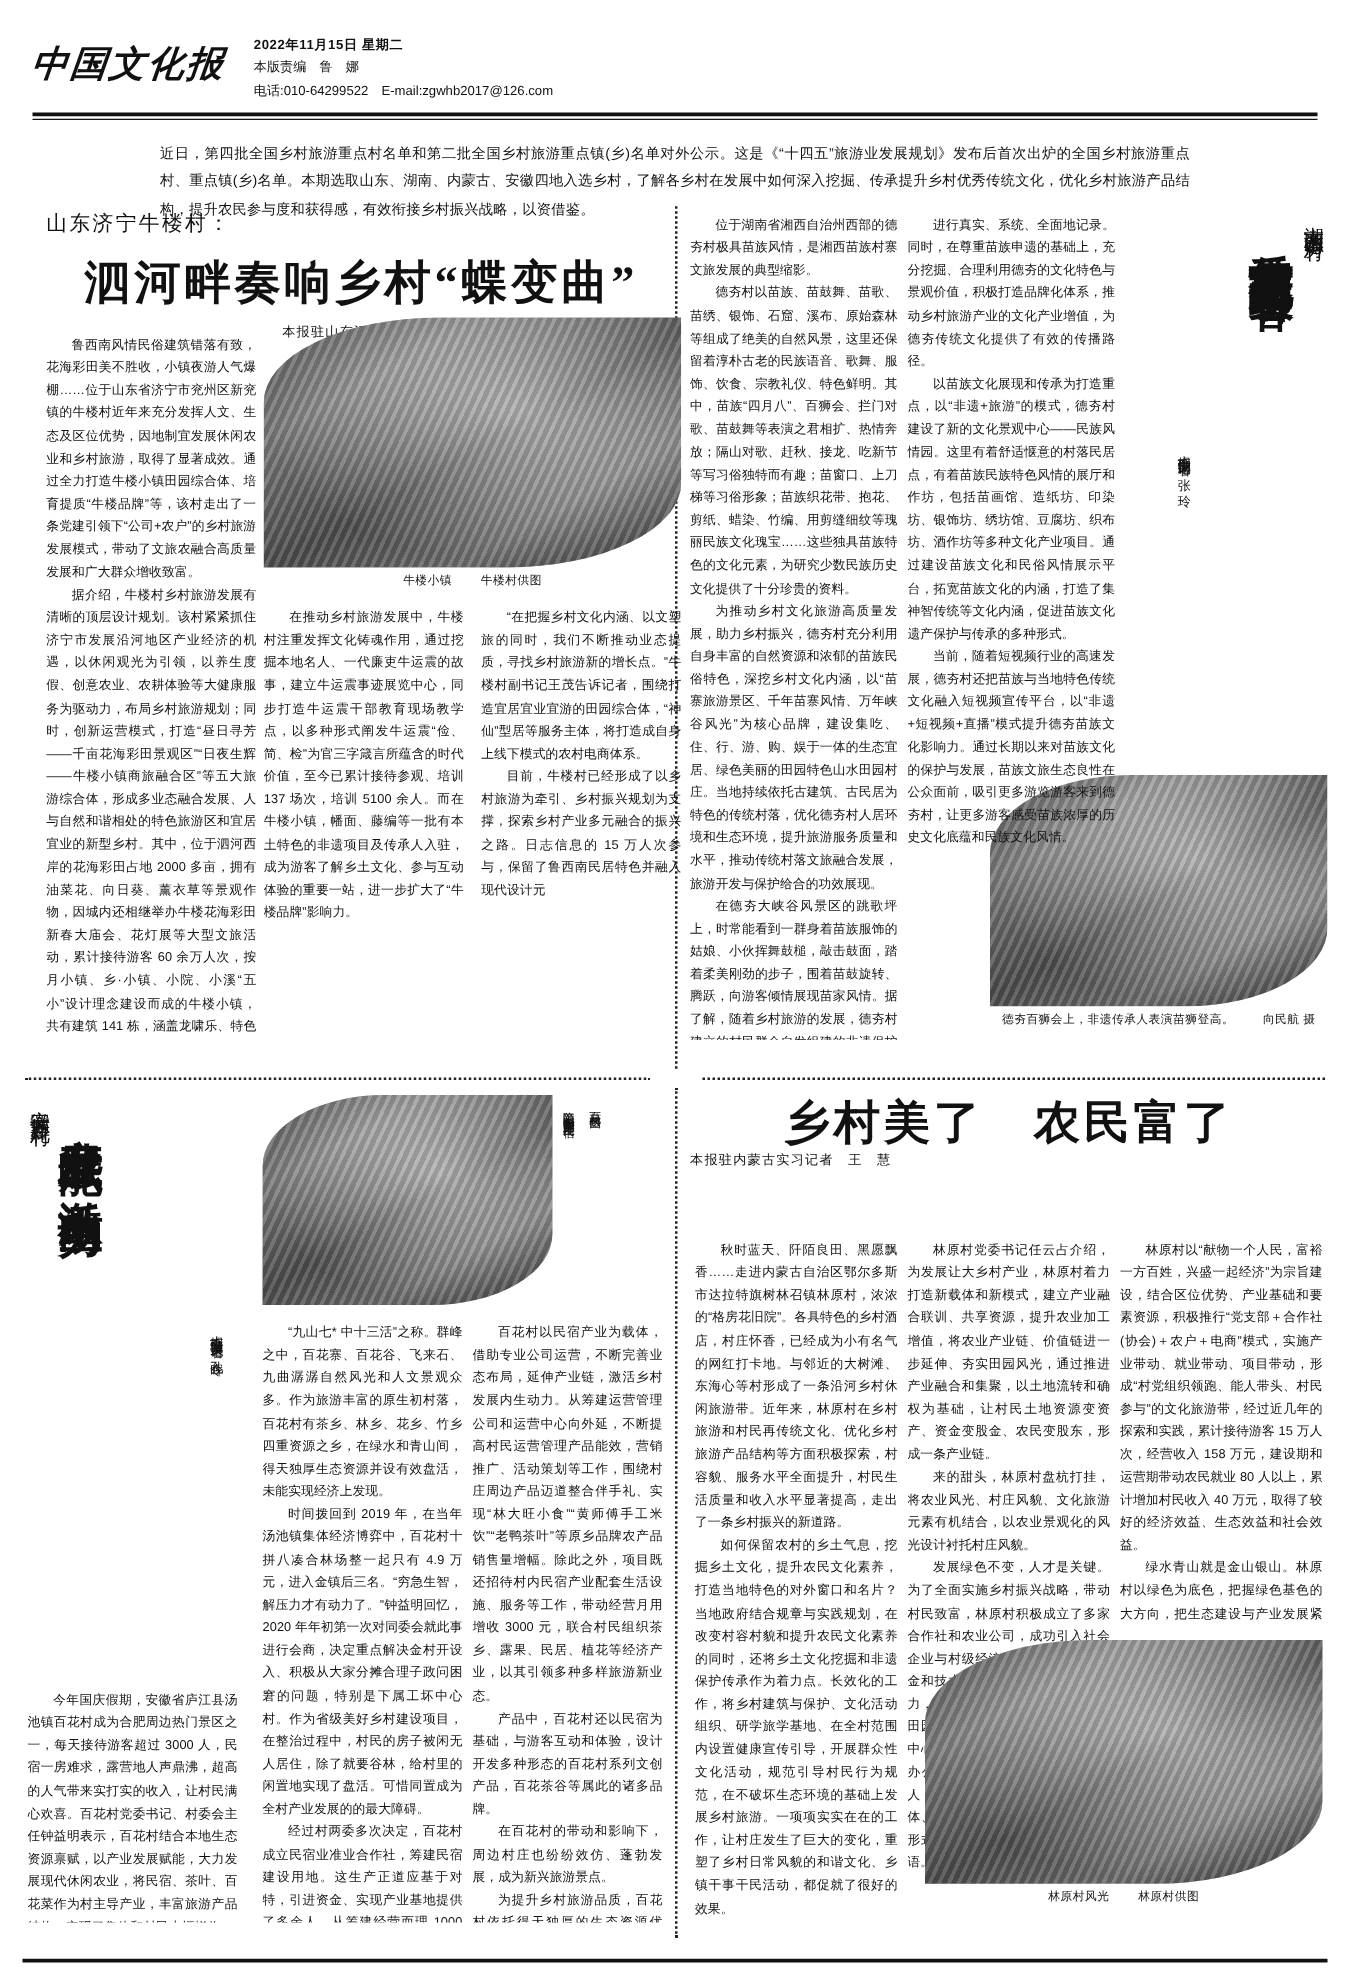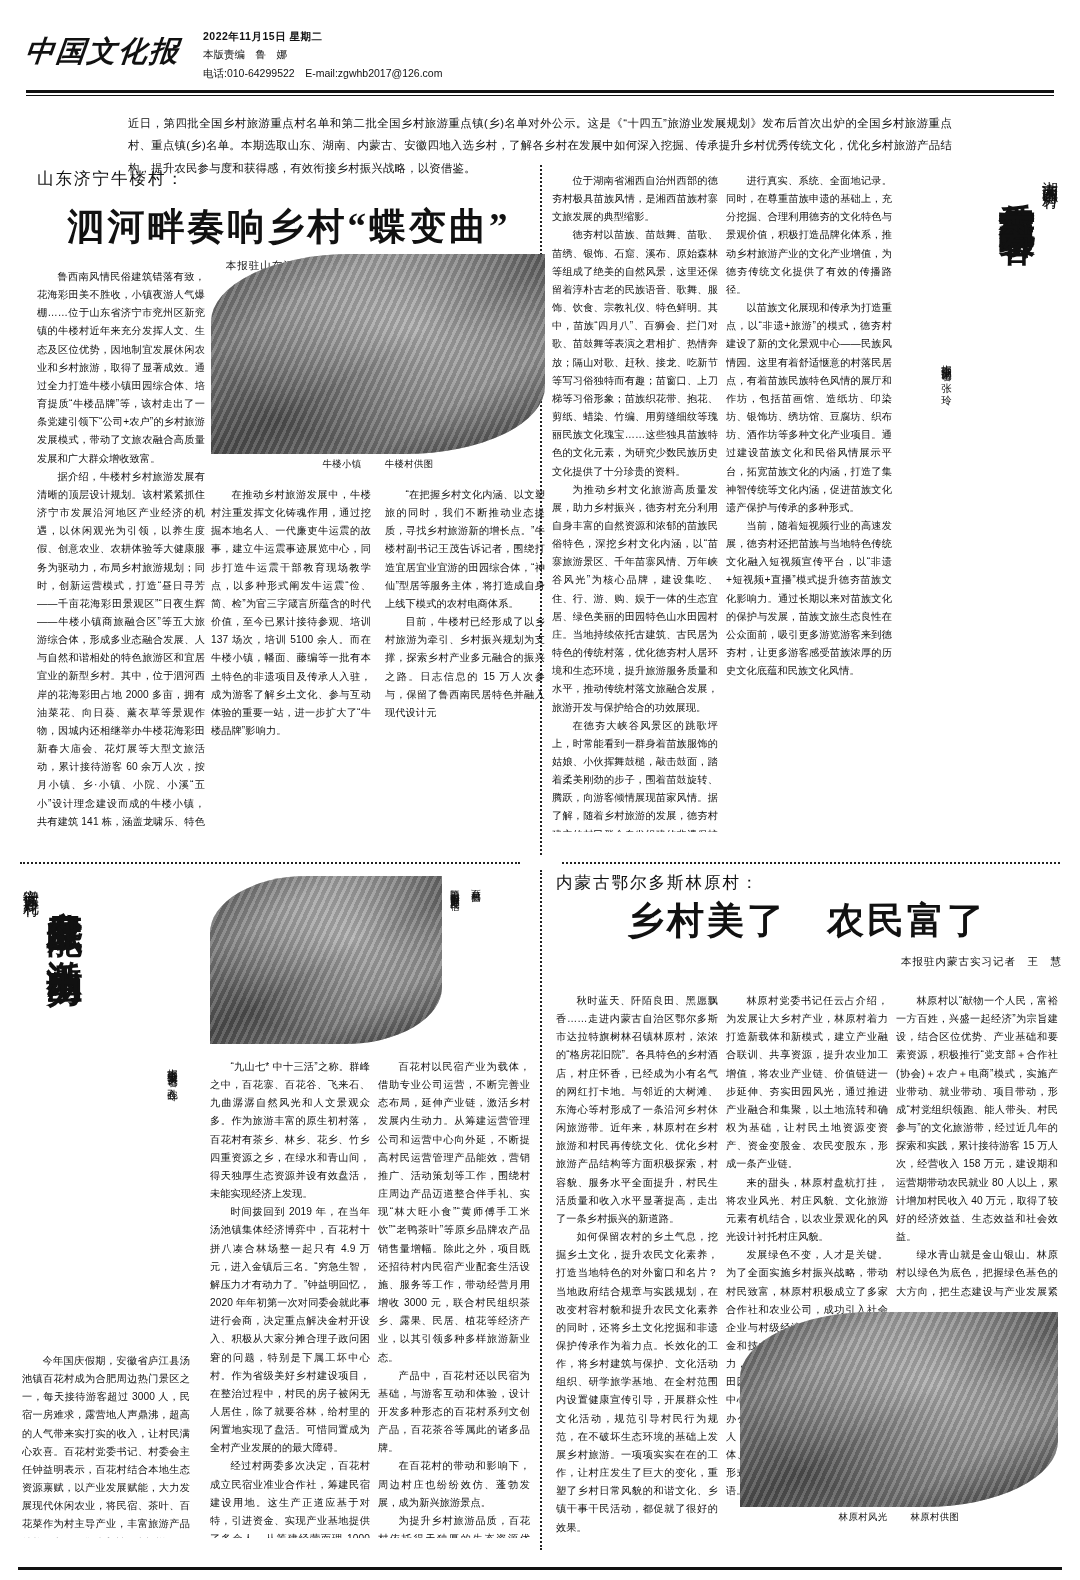--- a/index.html
+++ b/index.html
@@ -108,20 +108,27 @@
   </div>
 
   <div class="half" style="position:absolute;left:552px;top:168px;width:510px;height:680px;overflow:hidden;">
 
     <div style="position:absolute;right:2px;top:0px;height:560px;display:flex;align-items:flex-start;">
       <div class="vtext headline" style="font-size:36px;letter-spacing:2px;height:520px;margin-left:6px;">千年苗寨文化为万年峡谷引客</div>
       <div class="vtext kicker" style="font-size:16px;height:180px;margin-left:2px;">湖南湘西德夯村：</div>
     </div>
     <div class="vtext byline" style="position:absolute;right:108px;top:188px;height:170px;">本报驻湖南记者　张　玲</div>
 
+    <div style="position:absolute;right:0px;top:452px;width:270px;">
+      <div class="photo" style="width:270px;height:185px;"></div>
+      <div class="caption" style="width:270px;">
+        <span>德夯百狮会上，非遗传承人表演苗狮登高。</span>
+        <span class="src">向民航 摄</span>
+      </div>
+    </div>
 
     <div class="cols" style="position:absolute;left:0px;top:4px;width:166px;height:660px;overflow:hidden;">
       <p>位于湖南省湘西自治州西部的德夯村极具苗族风情，是湘西苗族村寨文旅发展的典型缩影。</p>
       <p>德夯村以苗族、苗鼓舞、苗歌、苗绣、银饰、石窟、溪布、原始森林等组成了绝美的自然风景，这里还保留着淳朴古老的民族语音、歌舞、服饰、饮食、宗教礼仪、特色鲜明。其中，苗族“四月八”、百狮会、拦门对歌、苗鼓舞等表演之君相扩、热情奔放；隔山对歌、赶秋、接龙、吃新节等写习俗独特而有趣；苗窗口、上刀梯等习俗形象；苗族织花带、抱花、剪纸、蜡染、竹编、用剪缝细纹等瑰丽民族文化瑰宝……这些独具苗族特色的文化元素，为研究少数民族历史文化提供了十分珍贵的资料。</p>
       <p>为推动乡村文化旅游高质量发展，助力乡村振兴，德夯村充分利用自身丰富的自然资源和浓郁的苗族民俗特色，深挖乡村文化内涵，以“苗寨旅游景区、千年苗寨风情、万年峡谷风光”为核心品牌，建设集吃、住、行、游、购、娱于一体的生态宜居、绿色美丽的田园特色山水田园村庄。当地持续依托古建筑、古民居为特色的传统村落，优化德夯村人居环境和生态环境，提升旅游服务质量和水平，推动传统村落文旅融合发展，旅游开发与保护给合的功效展现。</p>
       <p>在德夯大峡谷风景区的跳歌坪上，时常能看到一群身着苗族服饰的姑娘、小伙挥舞鼓槌，敲击鼓面，踏着柔美刚劲的步子，围着苗鼓旋转、腾跃，向游客倾情展现苗家风情。据了解，随着乡村旅游的发展，德夯村建立的村民群众自发组建的非遗保护与传承队伍，正为吸引游客前来提供着一道亮丽的风景线。</p>
     </div>
     <div class="cols" style="position:absolute;left:174px;top:4px;width:166px;height:660px;overflow:hidden;">
       <p>进行真实、系统、全面地记录。同时，在尊重苗族申遗的基础上，充分挖掘、合理利用德夯的文化特色与景观价值，积极打造品牌化体系，推动乡村旅游产业的文化产业增值，为德夯传统文化提供了有效的传播路径。</p>
       <p>以苗族文化展现和传承为打造重点，以“非遗+旅游”的模式，德夯村建设了新的文化景观中心——民族风情园。这里有着舒适惬意的村落民居点，有着苗族民族特色风情的展厅和作坊，包括苗画馆、造纸坊、印染坊、银饰坊、绣坊馆、豆腐坊、织布坊、酒作坊等多种文化产业项目。通过建设苗族文化和民俗风情展示平台，拓宽苗族文化的内涵，打造了集神智传统等文化内涵，促进苗族文化遗产保护与传承的多种形式。</p>
@@ -161,23 +168,22 @@
     <div class="cols" style="position:absolute;left:360px;top:186px;width:152px;height:480px;overflow:hidden;">
       <p>百花村以民宿产业为载体，借助专业公司运营，不断完善业态布局，延伸产业链，激活乡村发展内生动力。从筹建运营管理公司和运营中心向外延，不断提高村民运营管理产品能效，营销推广、活动策划等工作，围绕村庄周边产品迈道整合伴手礼、实现“林大旺小食”“黄师傅手工米饮”“老鸭茶叶”等原乡品牌农产品销售量增幅。除此之外，项目既还招待村内民宿产业配套生活设施、服务等工作，带动经营月用增收 3000 元，联合村民组织茶乡、露果、民居、植花等经济产业，以其引领多种多样旅游新业态。</p>
       <p>产品中，百花村还以民宿为基础，与游客互动和体验，设计开发多种形态的百花村系列文创产品，百花茶谷等属此的诸多品牌。</p>
       <p>在百花村的带动和影响下，周边村庄也纷纷效仿、蓬勃发展，成为新兴旅游景点。</p>
       <p>为提升乡村旅游品质，百花村依托得天独厚的生态资源优势，进一步打造“茶旅研学”特色品牌，引导游客参与采茶、制茶等系列体验活动，丰富旅游产品内涵，让游客在体验中感受乡村魅力。</p>
     </div>
   </div>
 
   <div class="half" style="position:absolute;left:552px;top:872px;width:510px;height:680px;overflow:hidden;">
 
-    <div class="kicker" style="margin-left:4px;">内蒙古鄂尔多斯林原村：</div>
     <div class="headline" style="text-align:center;margin-top:6px;">乡村美了　农民富了</div>
-    <div class="byline" style="text-align:right;margin-top:12px;">本报驻内蒙古实习记者　王　慧</div>
+    <div class="byline" style="text-align:left;">本报驻内蒙古实习记者　王　慧</div>
 
     <div class="cols" style="position:absolute;left:4px;top:120px;width:162px;height:545px;overflow:hidden;">
       <p>秋时蓝天、阡陌良田、黑愿飘香……走进内蒙古自治区鄂尔多斯市达拉特旗树林召镇林原村，浓浓的“格房花旧院”。各具特色的乡村酒店，村庄怀香，已经成为小有名气的网红打卡地。与邻近的大树滩、东海心等村形成了一条沿河乡村休闲旅游带。近年来，林原村在乡村旅游和村民再传统文化、优化乡村旅游产品结构等方面积极探索，村容貌、服务水平全面提升，村民生活质量和收入水平显著提高，走出了一条乡村振兴的新道路。</p>
       <p>如何保留农村的乡土气息，挖掘乡土文化，提升农民文化素养，打造当地特色的对外窗口和名片？当地政府结合规章与实践规划，在改变村容村貌和提升农民文化素养的同时，还将乡土文化挖掘和非遗保护传承作为着力点。长效化的工作，将乡村建筑与保护、文化活动组织、研学旅学基地、在全村范围内设置健康宣传引导，开展群众性文化活动，规范引导村民行为规范，在不破坏生态环境的基础上发展乡村旅游。一项项实实在在的工作，让村庄发生了巨大的变化，重塑了乡村日常风貌的和谐文化、乡镇干事干民活动，都促就了很好的效果。</p>
       <p>“我们是“林大旺”服务队，主要组织农村妇女开展文化娱乐活动。”以活动为契机，林原村积极对村政策。“服务队队长张二利说，村里有着 7 个服务队。每个服务队根据各自的职能，更好地服务村民。</p>
 
     </div>
     <div class="cols" style="position:absolute;left:174px;top:120px;width:162px;height:545px;overflow:hidden;">
       <p>林原村党委书记任云占介绍，为发展让大乡村产业，林原村着力打造新载体和新模式，建立产业融合联训、共享资源，提升农业加工增值，将农业产业链、价值链进一步延伸、夯实田园风光，通过推进产业融合和集聚，以土地流转和确权为基础，让村民土地资源变资产、资金变股金、农民变股东，形成一条产业链。</p>
       <p>来的甜头，林原村盘杭打挂，将农业风光、村庄风貌、文化旅游元素有机结合，以农业景观化的风光设计衬托村庄风貌。</p>

